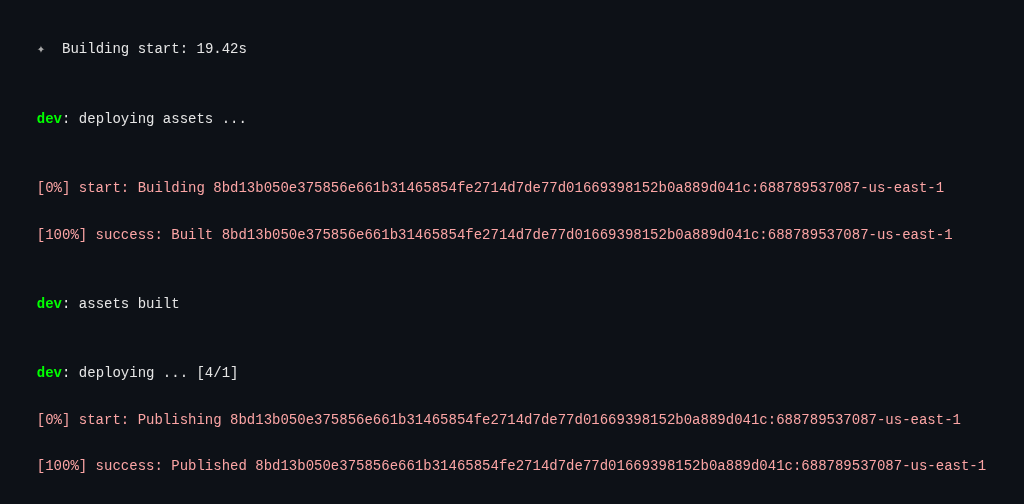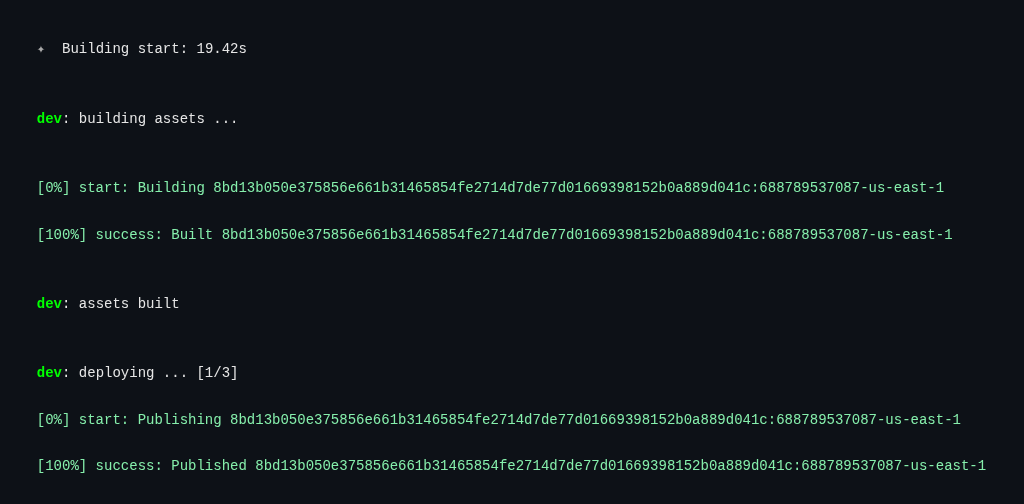--- a/index.html
+++ b/index.html
@@ -24,21 +24,21 @@
       white-space: pre;
       display: block;
       margin-bottom: 2px;
     }
 
     .blank {
       display: block;
       height: 1.6em;
     }
 
-    .green { color: #86efac; }
+    .green { color: #fca5a5; }
 
     .synthesis-icon {
       color: #aaaaaa;
     }
 
     .dev-prefix {
       font-weight: bold;
       color: #00ff00;
       text-align: right;
     }
@@ -46,42 +46,42 @@
 </head>
 <body>
 
 <span class="terminal-line">
   <span class="synthesis-icon">✦  </span><span>Building</span><span> start: 19.42s</span>
 </span>
 
 <span class="blank"></span>
 
 <span class="terminal-line">
-  <span class="dev-prefix">dev</span><span>: building assets ...</span>
+  <span class="dev-prefix">dev</span><span>: deploying assets ...</span>
 </span>
 
 <span class="blank"></span>
 
 <span class="terminal-line green">
   <span>[0%] start: Building 8bd13b050e375856e661b31465854fe2714d7de77d01669398152b0a889d041c:688789537087-us-east-1</span>
 </span>
 <span class="terminal-line green">
   <span>[100%] success: Built 8bd13b050e375856e661b31465854fe2714d7de77d01669398152b0a889d041c:688789537087-us-east-1</span>
 </span>
 
 <span class="blank"></span>
 
 <span class="terminal-line">
   <span class="dev-prefix">dev</span><span>: assets built</span>
 </span>
 
 <span class="blank"></span>
 
 <span class="terminal-line">
-  <span class="dev-prefix">dev</span><span>: deploying ... [1/3]</span>
+  <span class="dev-prefix">dev</span><span>: deploying ... [4/1]</span>
 </span>
 <span class="terminal-line green">
   <span>[0%] start: Publishing 8bd13b050e375856e661b31465854fe2714d7de77d01669398152b0a889d041c:688789537087-us-east-1</span>
 </span>
 <span class="terminal-line green">
   <span>[100%] success: Published 8bd13b050e375856e661b31465854fe2714d7de77d01669398152b0a889d041c:688789537087-us-east-1</span>
 </span>
 <span class="terminal-line">
   
 </span>

